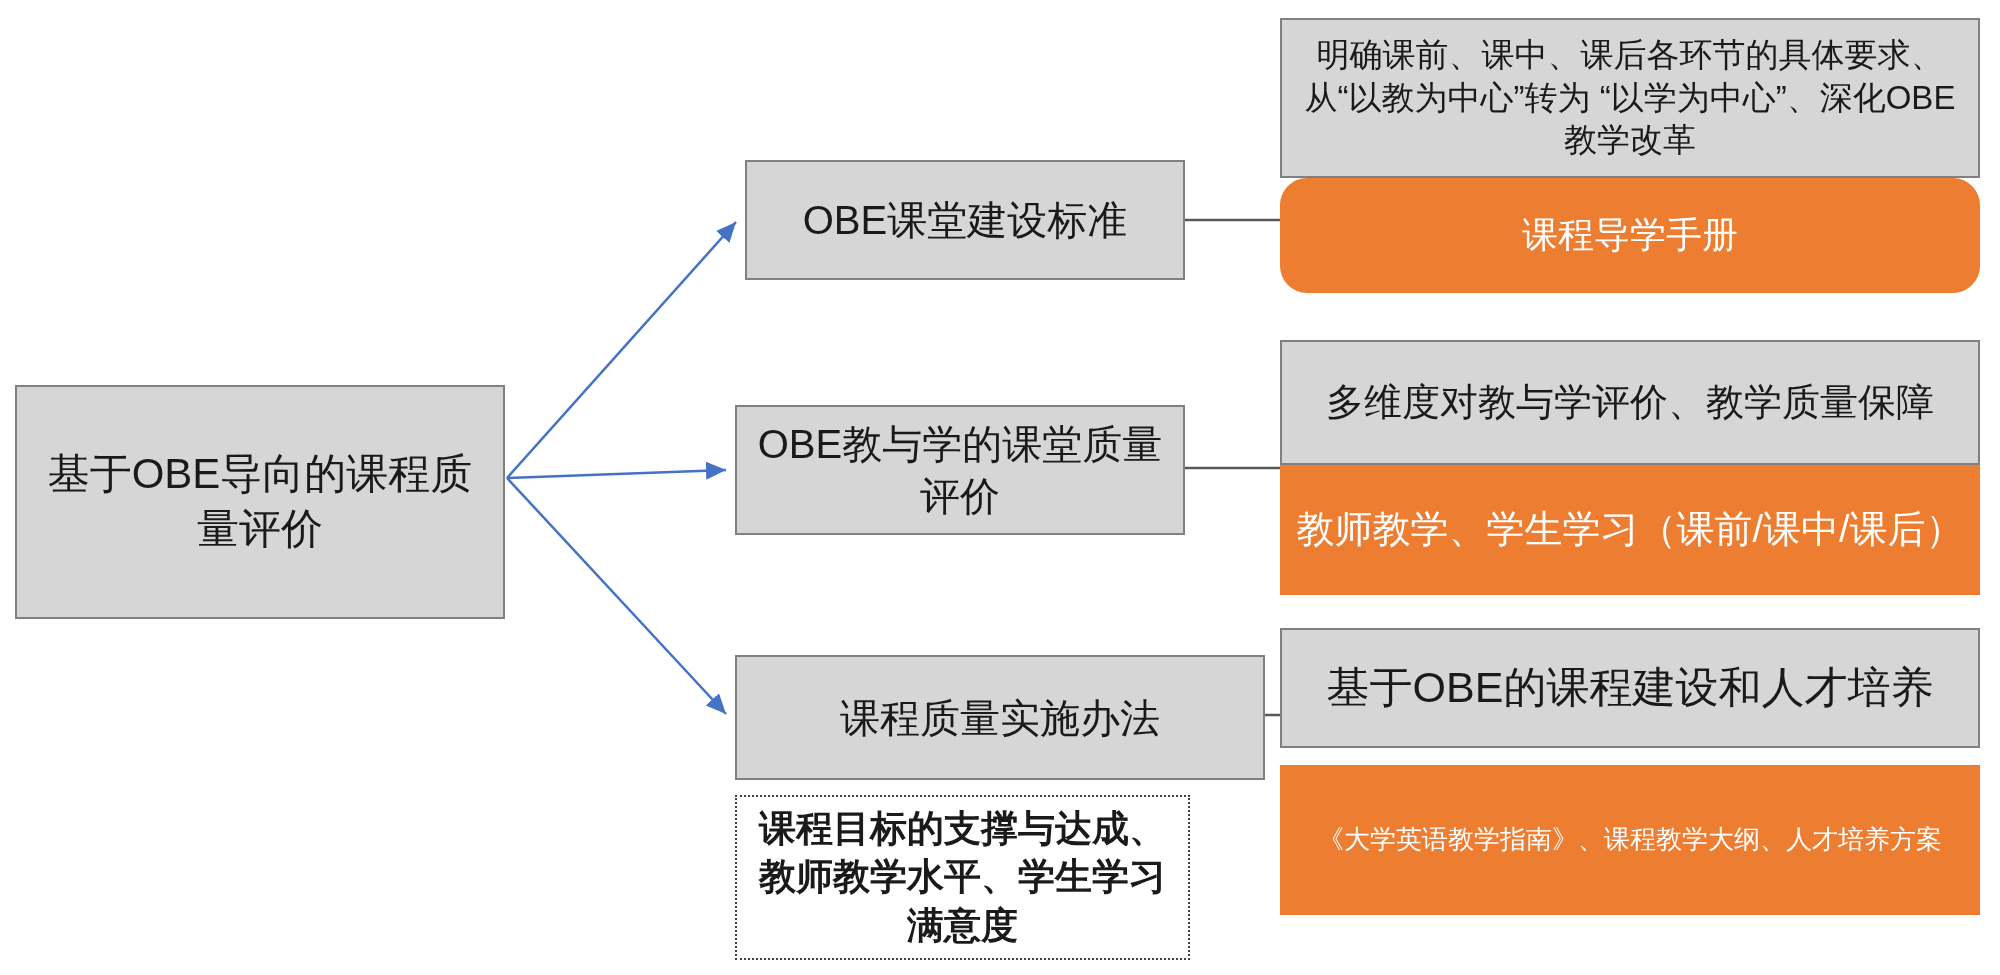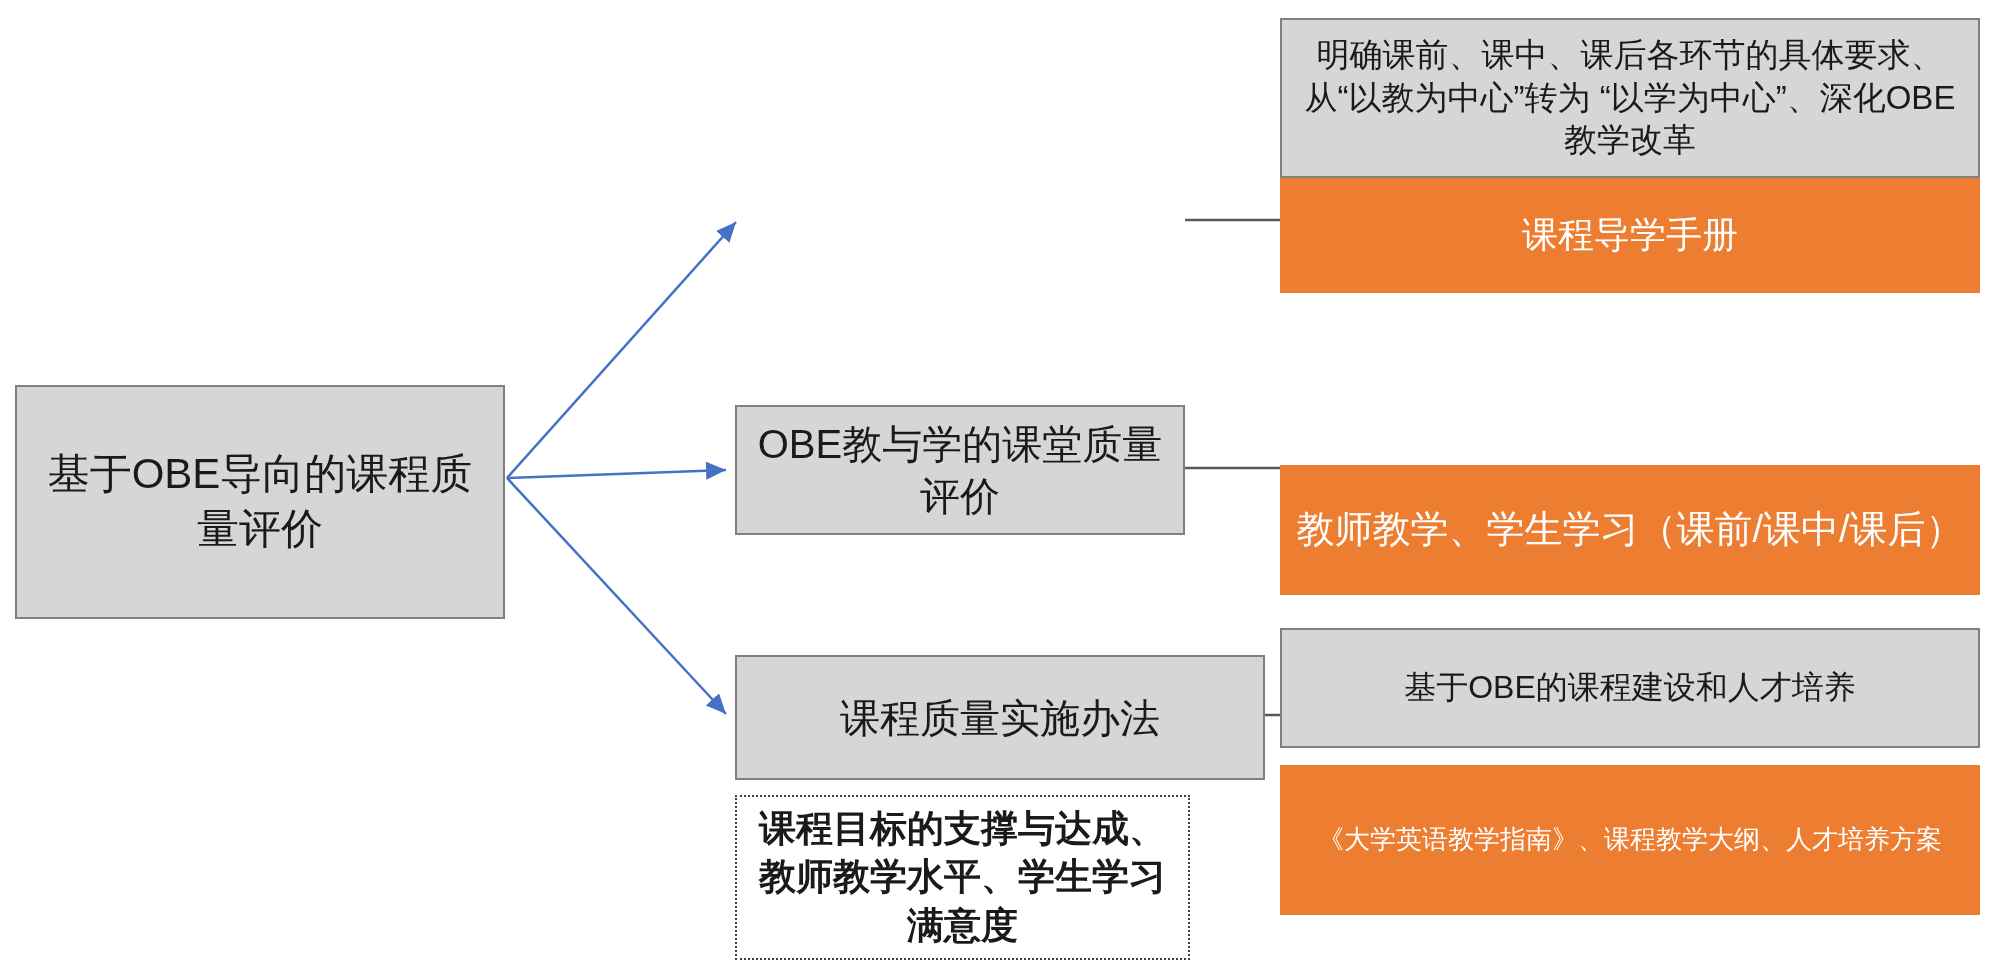--- a/index.html
+++ b/index.html
@@ -41,24 +41,24 @@
   }
   
   .root-node   { left: 15px;  top: 385px; width: 490px; height: 234px; font-size: 42px; }
   
   .node-1      { left: 745px; top: 160px; width: 440px; height: 120px; font-size: 40px; }
   .node-2      { left: 735px; top: 405px; width: 450px; height: 130px; font-size: 40px; text-align: center; }
   .node-3      { left: 735px; top: 655px; width: 530px; height: 125px; font-size: 40px; }
   .note-3      { left: 735px; top: 795px; width: 455px; height: 165px; font-size: 37px; font-weight: bold; }
   
   .detail-1    { left: 1280px; top: 18px;  width: 700px; height: 160px; font-size: 33px; justify-content: center; }
-  .output-1    { left: 1280px; top: 178px; width: 700px; height: 115px; font-size: 36px; }
+  .output-1    { left: 1280px; top: 178px; width: 700px; height: 115px; font-size: 36px; border-radius: 27px; }
   .detail-2    { left: 1280px; top: 340px; width: 700px; height: 125px; font-size: 38px; }
   .output-2    { left: 1280px; top: 465px; width: 700px; height: 130px; font-size: 38px; }
-  .detail-3    { left: 1280px; top: 628px; width: 700px; height: 120px; font-size: 32px; }
+  .detail-3    { left: 1280px; top: 628px; width: 700px; height: 120px; font-size: 43px; }
   .output-3    { left: 1280px; top: 765px; width: 700px; height: 150px; font-size: 26px; }
   .connector-layer {
     position: absolute;
     left: 0; top: 0;
     width: 2000px;
     height: 975px;
     pointer-events: none;
   }
 </style>
 </head>
@@ -77,29 +77,35 @@
     <path d="M 507 478 L 726 714" stroke="#4472C4" stroke-width="2.5" fill="none" marker-end="url(#arrowhead)"></path>
     <path d="M 1185 220 L 1280 220" stroke="#595959" stroke-width="2.5" fill="none"></path>
     <path d="M 1185 468 L 1280 468" stroke="#595959" stroke-width="2.5" fill="none"></path>
     <path d="M 1190 715 L 1280 715" stroke="#595959" stroke-width="2.5" fill="none"></path>
   </svg>
 
   <div class="box gray root-node">
     <span>基于OBE导向的课程质量评价</span>
   </div>
 
+  <div class="box gray node-1">
+    <span>OBE课堂建设标准</span>
+  </div>
   <div class="box gray detail-1">
     <span>明确课前、课中、课后各环节的具体要求、从“以教为中心”转为 “以学为中心”、深化OBE教学改革</span>
   </div>
   <div class="box orange output-1">
     <span>课程导学手册</span>
   </div>
 
   <div class="box gray node-2">
     <span>OBE教与学的课堂质量评价</span>
+  </div>
+  <div class="box gray detail-2">
+    <span>多维度对教与学评价、教学质量保障</span>
   </div>
   <div class="box orange output-2">
     <span>教师教学、学生学习（课前/课中/课后）</span>
   </div>
 
   <div class="box gray node-3">
     <span>课程质量实施办法</span>
   </div>
   <div class="box dotted note-3">
     <span>课程目标的支撑与达成、教师教学水平、学生学习满意度</span>

